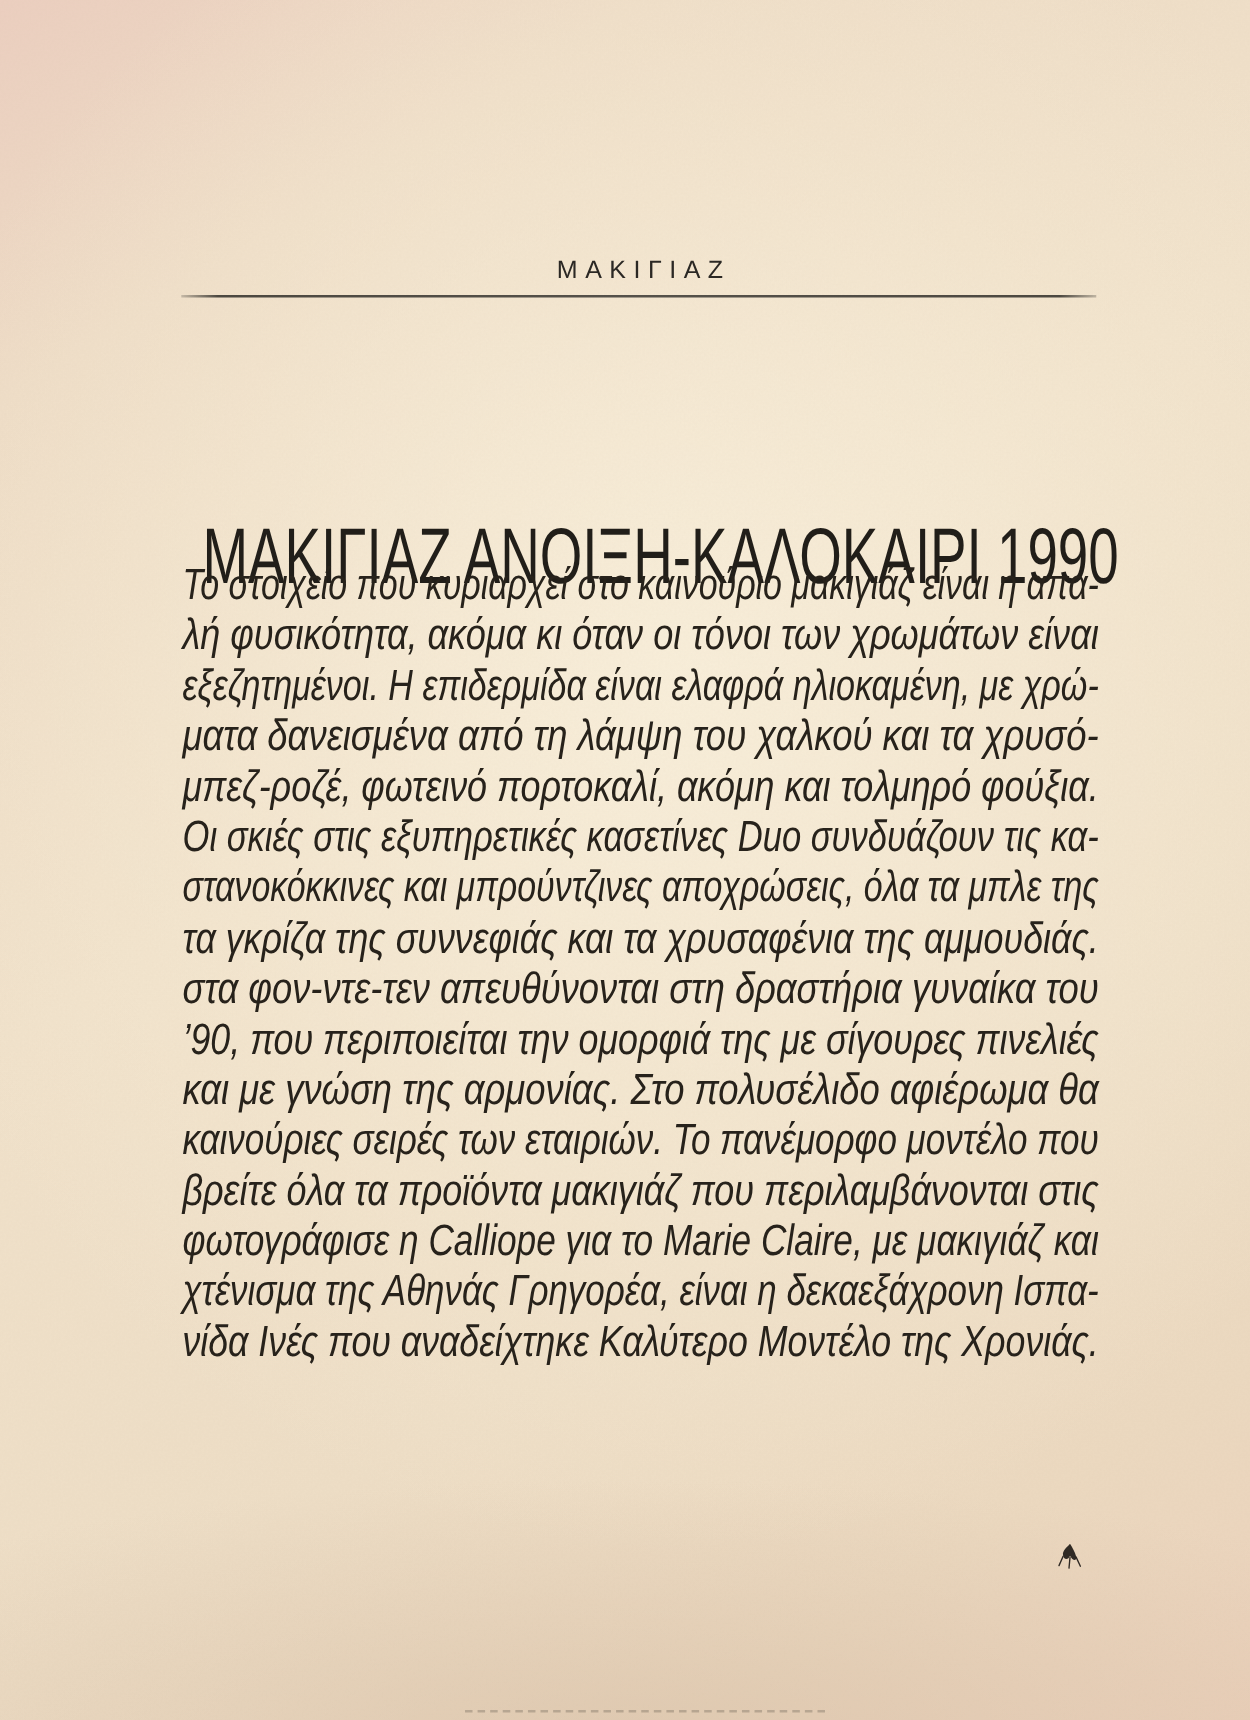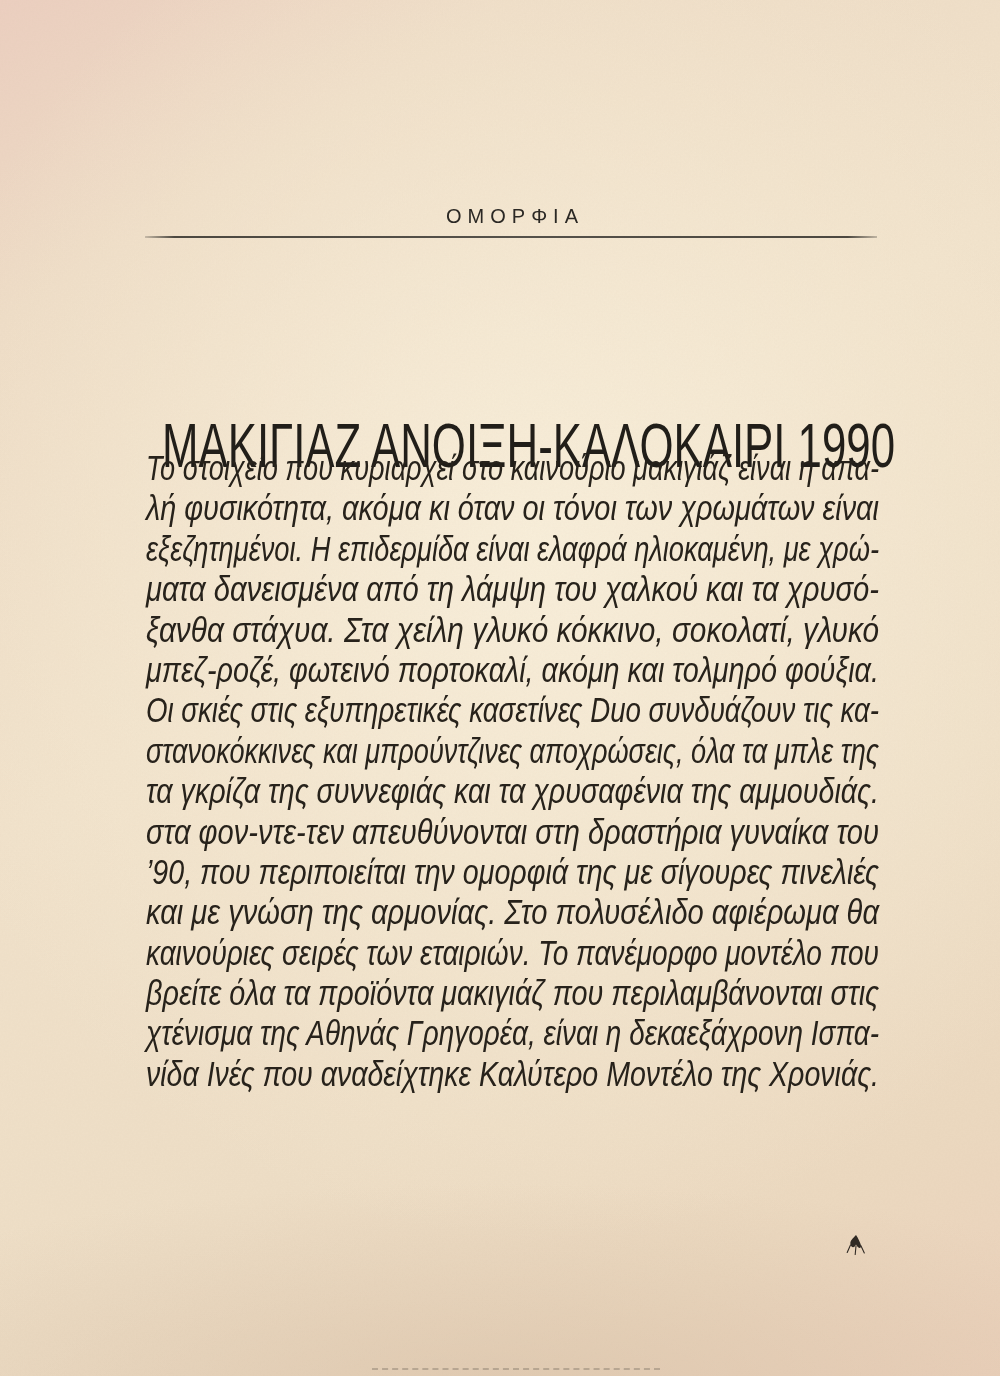--- a/index.html
+++ b/index.html
@@ -108,41 +108,41 @@
 <div class="page">
 
   <svg class="grain" width="1000" height="1376" aria-hidden="true">
     <filter id="paperNoise">
       <feTurbulence type="fractalNoise" baseFrequency="0.55" numOctaves="2" stitchTiles="stitch"></feTurbulence>
       <feColorMatrix type="matrix" values="0 0 0 0 0.52  0 0 0 0 0.42  0 0 0 0 0.30  0 0 0 0.07 0"></feColorMatrix>
     </filter>
     <rect width="100%" height="100%" filter="url(#paperNoise)"></rect>
   </svg>
 
-  <div class="section-label">ΟΜΟΡΦΙΑ</div>
+  <div class="section-label">ΜΑΚΙΓΙΑΖ</div>
 
   <div class="header-rule"></div>
 
   <h1 class="title-wrap"><span class="title-text" style="transform: scaleX(0.694962);">ΜΑΚΙΓΙΑΖ ΑΝΟΙΞΗ-ΚΑΛΟΚΑΙΡΙ 1990</span></h1>
 
   <div class="article-body">
     <div class="line"><span class="line-text" style="transform: scaleX(0.774803);">Το στοιχείο που κυριαρχεί στο καινούριο μακιγιάζ είναι η απα-</span></div>
     <div class="line"><span class="line-text" style="transform: scaleX(0.824928);">λή φυσικότητα, ακόμα κι όταν οι τόνοι των χρωμάτων είναι</span></div>
     <div class="line"><span class="line-text" style="transform: scaleX(0.779049);">εξεζητημένοι. Η επιδερμίδα είναι ελαφρά ηλιοκαμένη, με χρώ-</span></div>
     <div class="line"><span class="line-text" style="transform: scaleX(0.833591);">ματα δανεισμένα από τη λάμψη του χαλκού και τα χρυσό-</span></div>
-    <div class="line"><span class="line-text" style="transform: scaleX(0.850533);">ξανθα στάχυα. Στα χείλη γλυκό κόκκινο, σοκολατί, γλυκό</span></div>
     <div class="line"><span class="line-text" style="transform: scaleX(0.820886);">μπεζ-ροζέ, φωτεινό πορτοκαλί, ακόμη και τολμηρό φούξια.</span></div>
     <div class="line"><span class="line-text" style="transform: scaleX(0.790044);">Οι σκιές στις εξυπηρετικές κασετίνες Duo συνδυάζουν τις κα-</span></div>
     <div class="line"><span class="line-text" style="transform: scaleX(0.774407);">στανοκόκκινες και μπρούντζινες αποχρώσεις, όλα τα μπλε της</span></div>
     <div class="line"><span class="line-text" style="transform: scaleX(0.817852);">τα γκρίζα της συννεφιάς και τα χρυσαφένια της αμμουδιάς.</span></div>
     <div class="line"><span class="line-text" style="transform: scaleX(0.830183);">στα φον-ντε-τεν απευθύνονται στη δραστήρια γυναίκα του</span></div>
     <div class="line"><span class="line-text" style="transform: scaleX(0.817866);">’90, που περιποιείται την ομορφιά της με σίγουρες πινελιές</span></div>
     <div class="line"><span class="line-text" style="transform: scaleX(0.831493);">και με γνώση της αρμονίας. Στο πολυσέλιδο αφιέρωμα θα</span></div>
     <div class="line"><span class="line-text" style="transform: scaleX(0.799836);">καινούριες σειρές των εταιριών. Το πανέμορφο μοντέλο που</span></div>
     <div class="line"><span class="line-text" style="transform: scaleX(0.821289);">βρείτε όλα τα προϊόντα μακιγιάζ που περιλαμβάνονται στις</span></div>
+    <div class="line"><span class="line-text" style="transform: scaleX(0.805536);">φωτογράφισε η Calliope για το Marie Claire, με μακιγιάζ και</span></div>
     <div class="line"><span class="line-text" style="transform: scaleX(0.798217);">χτένισμα της Αθηνάς Γρηγορέα, είναι η δεκαεξάχρονη Ισπα-</span></div>
     <div class="line"><span class="line-text" style="transform: scaleX(0.815336);">νίδα Ινές που αναδείχτηκε Καλύτερο Μοντέλο της Χρονιάς.</span></div>
   </div>
 
   <svg class="ink-smudge" viewBox="0 0 22 25" aria-hidden="true">
     <path d="M11,3 C8.5,6 4.5,8.5 5.5,12.5 C6.5,16.5 10,15.5 11,12.5 C13,16.5 16.8,17.5 15.8,12.8 C15,9.8 13,6 11,3 Z" fill="#171310"></path>
     <path d="M5.5,13 L2.2,20.5 M11,14 L10.2,22.5 M15.8,13.5 L19.3,21" stroke="#171310" stroke-width="1.1" fill="none" stroke-linecap="round"></path>
   </svg>
 
   <div class="showthrough-line"></div>

